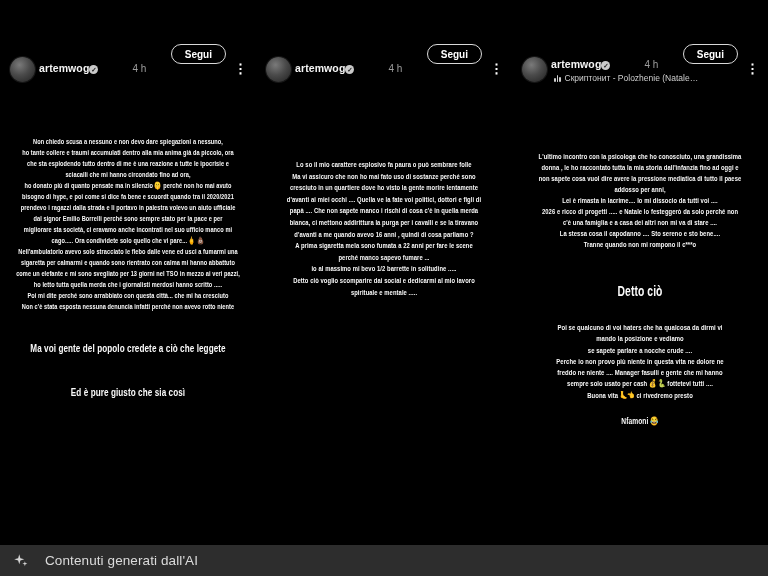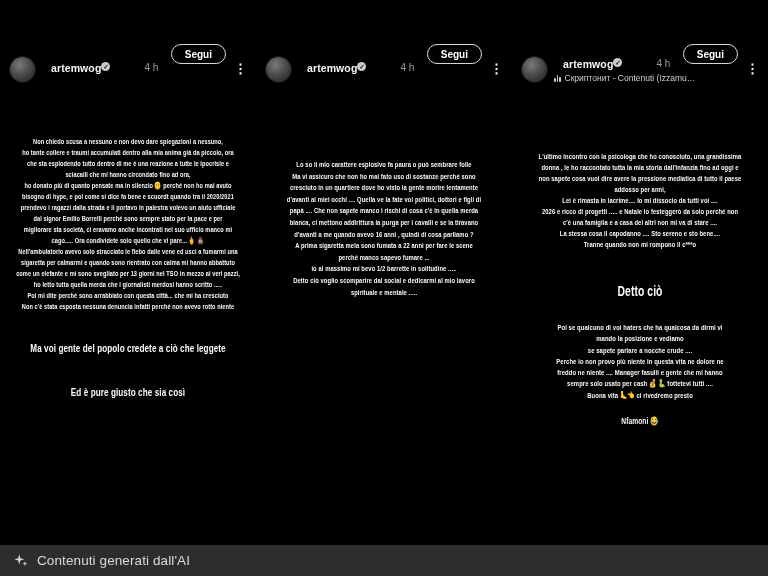--- a/index.html
+++ b/index.html
@@ -5,21 +5,21 @@
   html,body{margin:0;padding:0;background:#000;width:768px;height:576px;overflow:hidden;
     font-family:"Liberation Sans",sans-serif;}
   .stage{position:relative;width:768px;height:576px;background:#000;}
   .panel{position:absolute;top:0;width:256px;height:576px;}
   .panel.p0{left:0;} .panel.p1{left:256px;} .panel.p2{left:512px;}
 
   
   .avatar{position:absolute;left:10px;top:57px;width:25px;height:25px;border-radius:50%;
     background:radial-gradient(circle at 38% 32%,#7a7a7a 0%,#4a4a4a 45%,#1f1f1f 100%);
     box-shadow:0 0 0 1px #161616;}
-  .nameRow{position:absolute;left:51px;top:62px;display:flex;align-items:flex-start;white-space:nowrap;}
+  .nameRow{position:absolute;left:39px;top:62px;display:flex;align-items:flex-end;white-space:nowrap;}
   .p2 .nameRow{top:58px;}
   .username{color:#f5f5f5;font-size:10.5px;font-weight:700;letter-spacing:.1px;}
   .badge{display:inline-flex;align-items:center;justify-content:center;width:9px;height:9px;
     border-radius:50%;background:#c9c9c9;color:#141414;font-size:6.5px;font-weight:700;line-height:9px;}
   .time{color:#9e9e9e;font-size:10px;margin-left:34px;}
   .musicRow{position:absolute;left:42px;top:73px;display:flex;align-items:flex-end;gap:4px;
     white-space:nowrap;overflow:hidden;max-width:150px;}
   .musicTxt{color:#cfcfcf;font-size:8.5px;font-weight:500;}
   .eq{display:inline-flex;align-items:flex-end;gap:1px;height:8px;padding-bottom:1px;}
   .eq i{display:block;width:1.5px;background:#cfcfcf;border-radius:1px;}
@@ -38,21 +38,21 @@
   .p0-big2{top:385px;font-size:11px;line-height:14px;}
   .p1-para{top:159px;font-size:7.9px;line-height:11.6px;}
   .p2-para1{top:151px;font-size:7.9px;line-height:11px;}
   .p2-heading{top:283px;font-size:14px;line-height:17px;}
   .p2-para2{top:322px;font-size:8px;line-height:11.3px;}
   .p2-sign{top:415px;font-size:9px;line-height:12px;}
 
   
   .footer{position:absolute;left:0;bottom:0;width:768px;height:31px;background:#2d2d2d;
     display:flex;align-items:center;gap:9px;padding-left:13px;box-sizing:border-box;}
-  .footerLabel{color:#dbdbdb;font-size:13.5px;font-weight:400;letter-spacing:.1px;}
+  .footerLabel{color:#dbdbdb;font-size:13.5px;font-weight:400;letter-spacing:.1px;margin-left:8px;}
   .sparkle{display:inline-flex;}
 </style>
 </head>
 <body>
 
 <div class="stage">
 
   <section class="panel p0">
     <div class="avatar"></div>
     <div class="nameRow">
@@ -111,21 +111,21 @@
       <span class="username">artemwog</span>
       <span class="badge">✓</span>
       <span class="time">4 h</span>
     </div>
     <div class="musicRow">
       <span class="eq">
           <i></i>
           <i></i>
           <i></i>
         </span>
-      <span class="musicTxt">Скриптонит - Contenuti (Izzamu…</span>
+      <span class="musicTxt">Скриптонит - Polozhenie (Natale…</span>
     </div>
     <button class="followBtn">Segui</button>
     <div class="dots">⋮</div>
     <div class="stxt p2-para1">L'ultimo incontro con la psicologa che ho conosciuto, una grandissima
 donna , le ho raccontato tutta la mia storia dall'infanzia fino ad oggi e
 non sapete cosa vuol dire avere la pressione mediatica di tutto il paese
 addosso per anni,
 Lei è rimasta in lacrime.... Io mi dissocio da tutti voi ....
 2026 e ricco di progetti ..... e Natale lo festeggerò da solo perché non
 c'è una famiglia e a casa dei altri non mi va di stare ....

